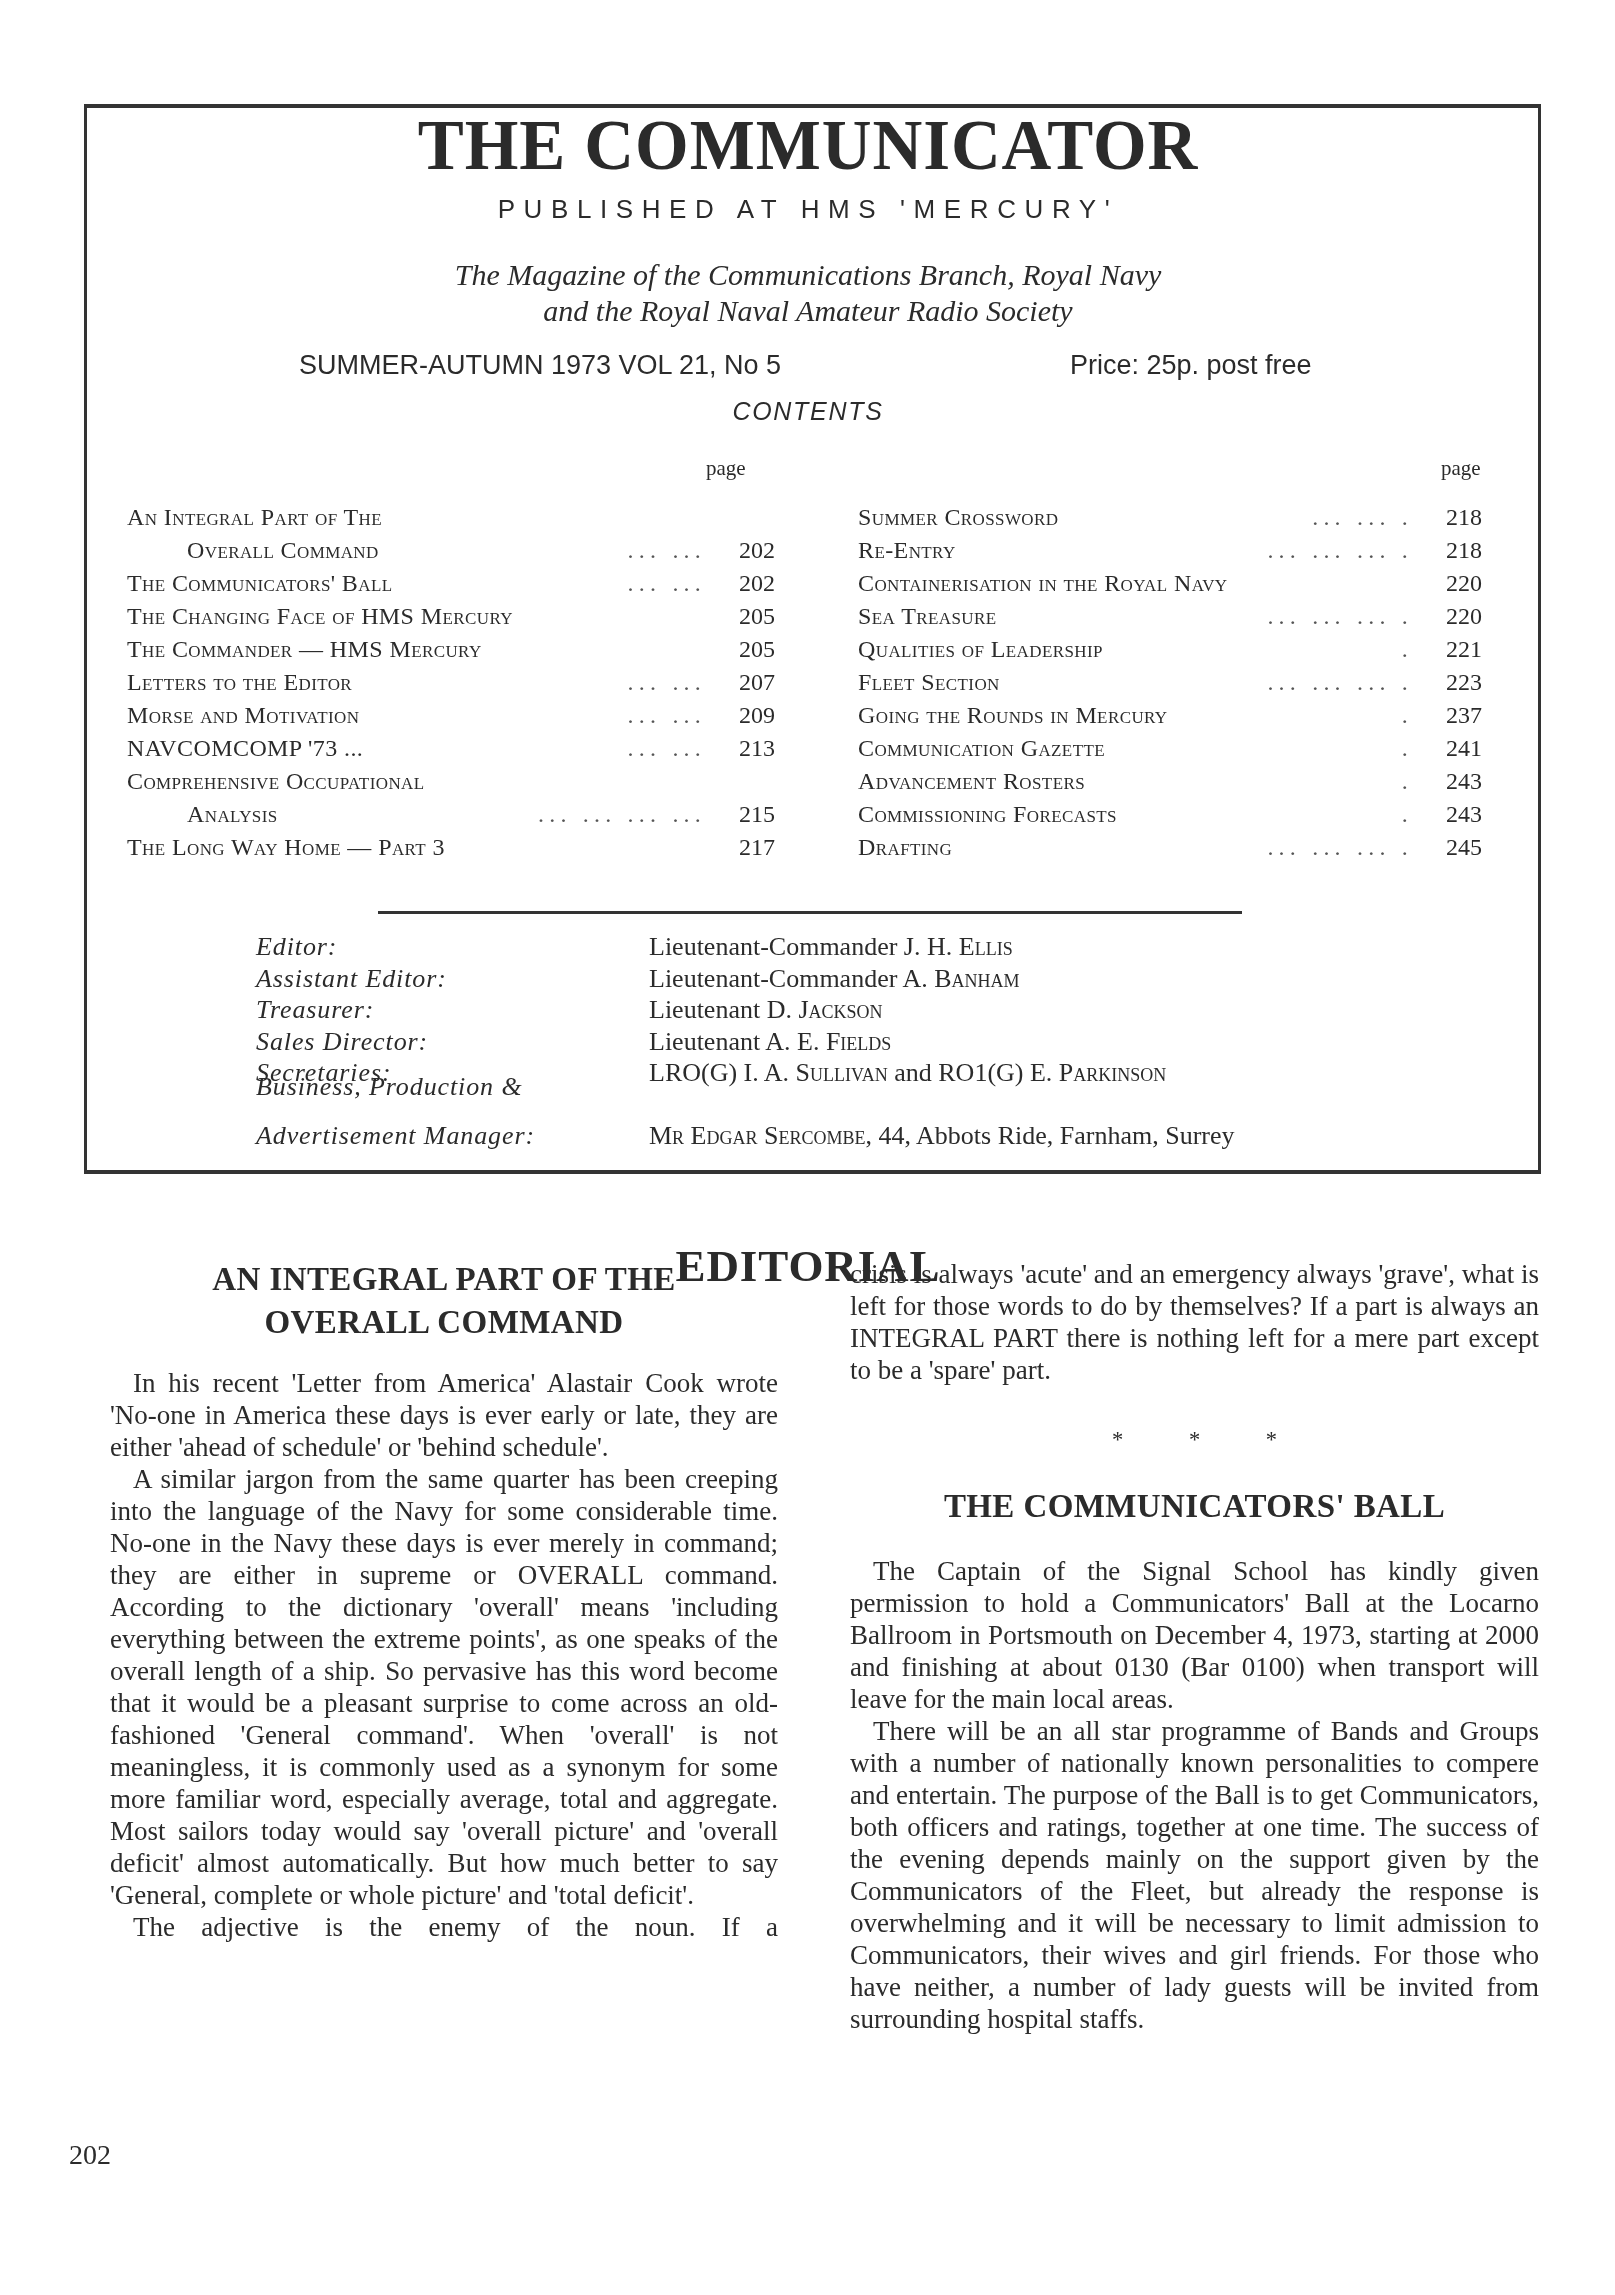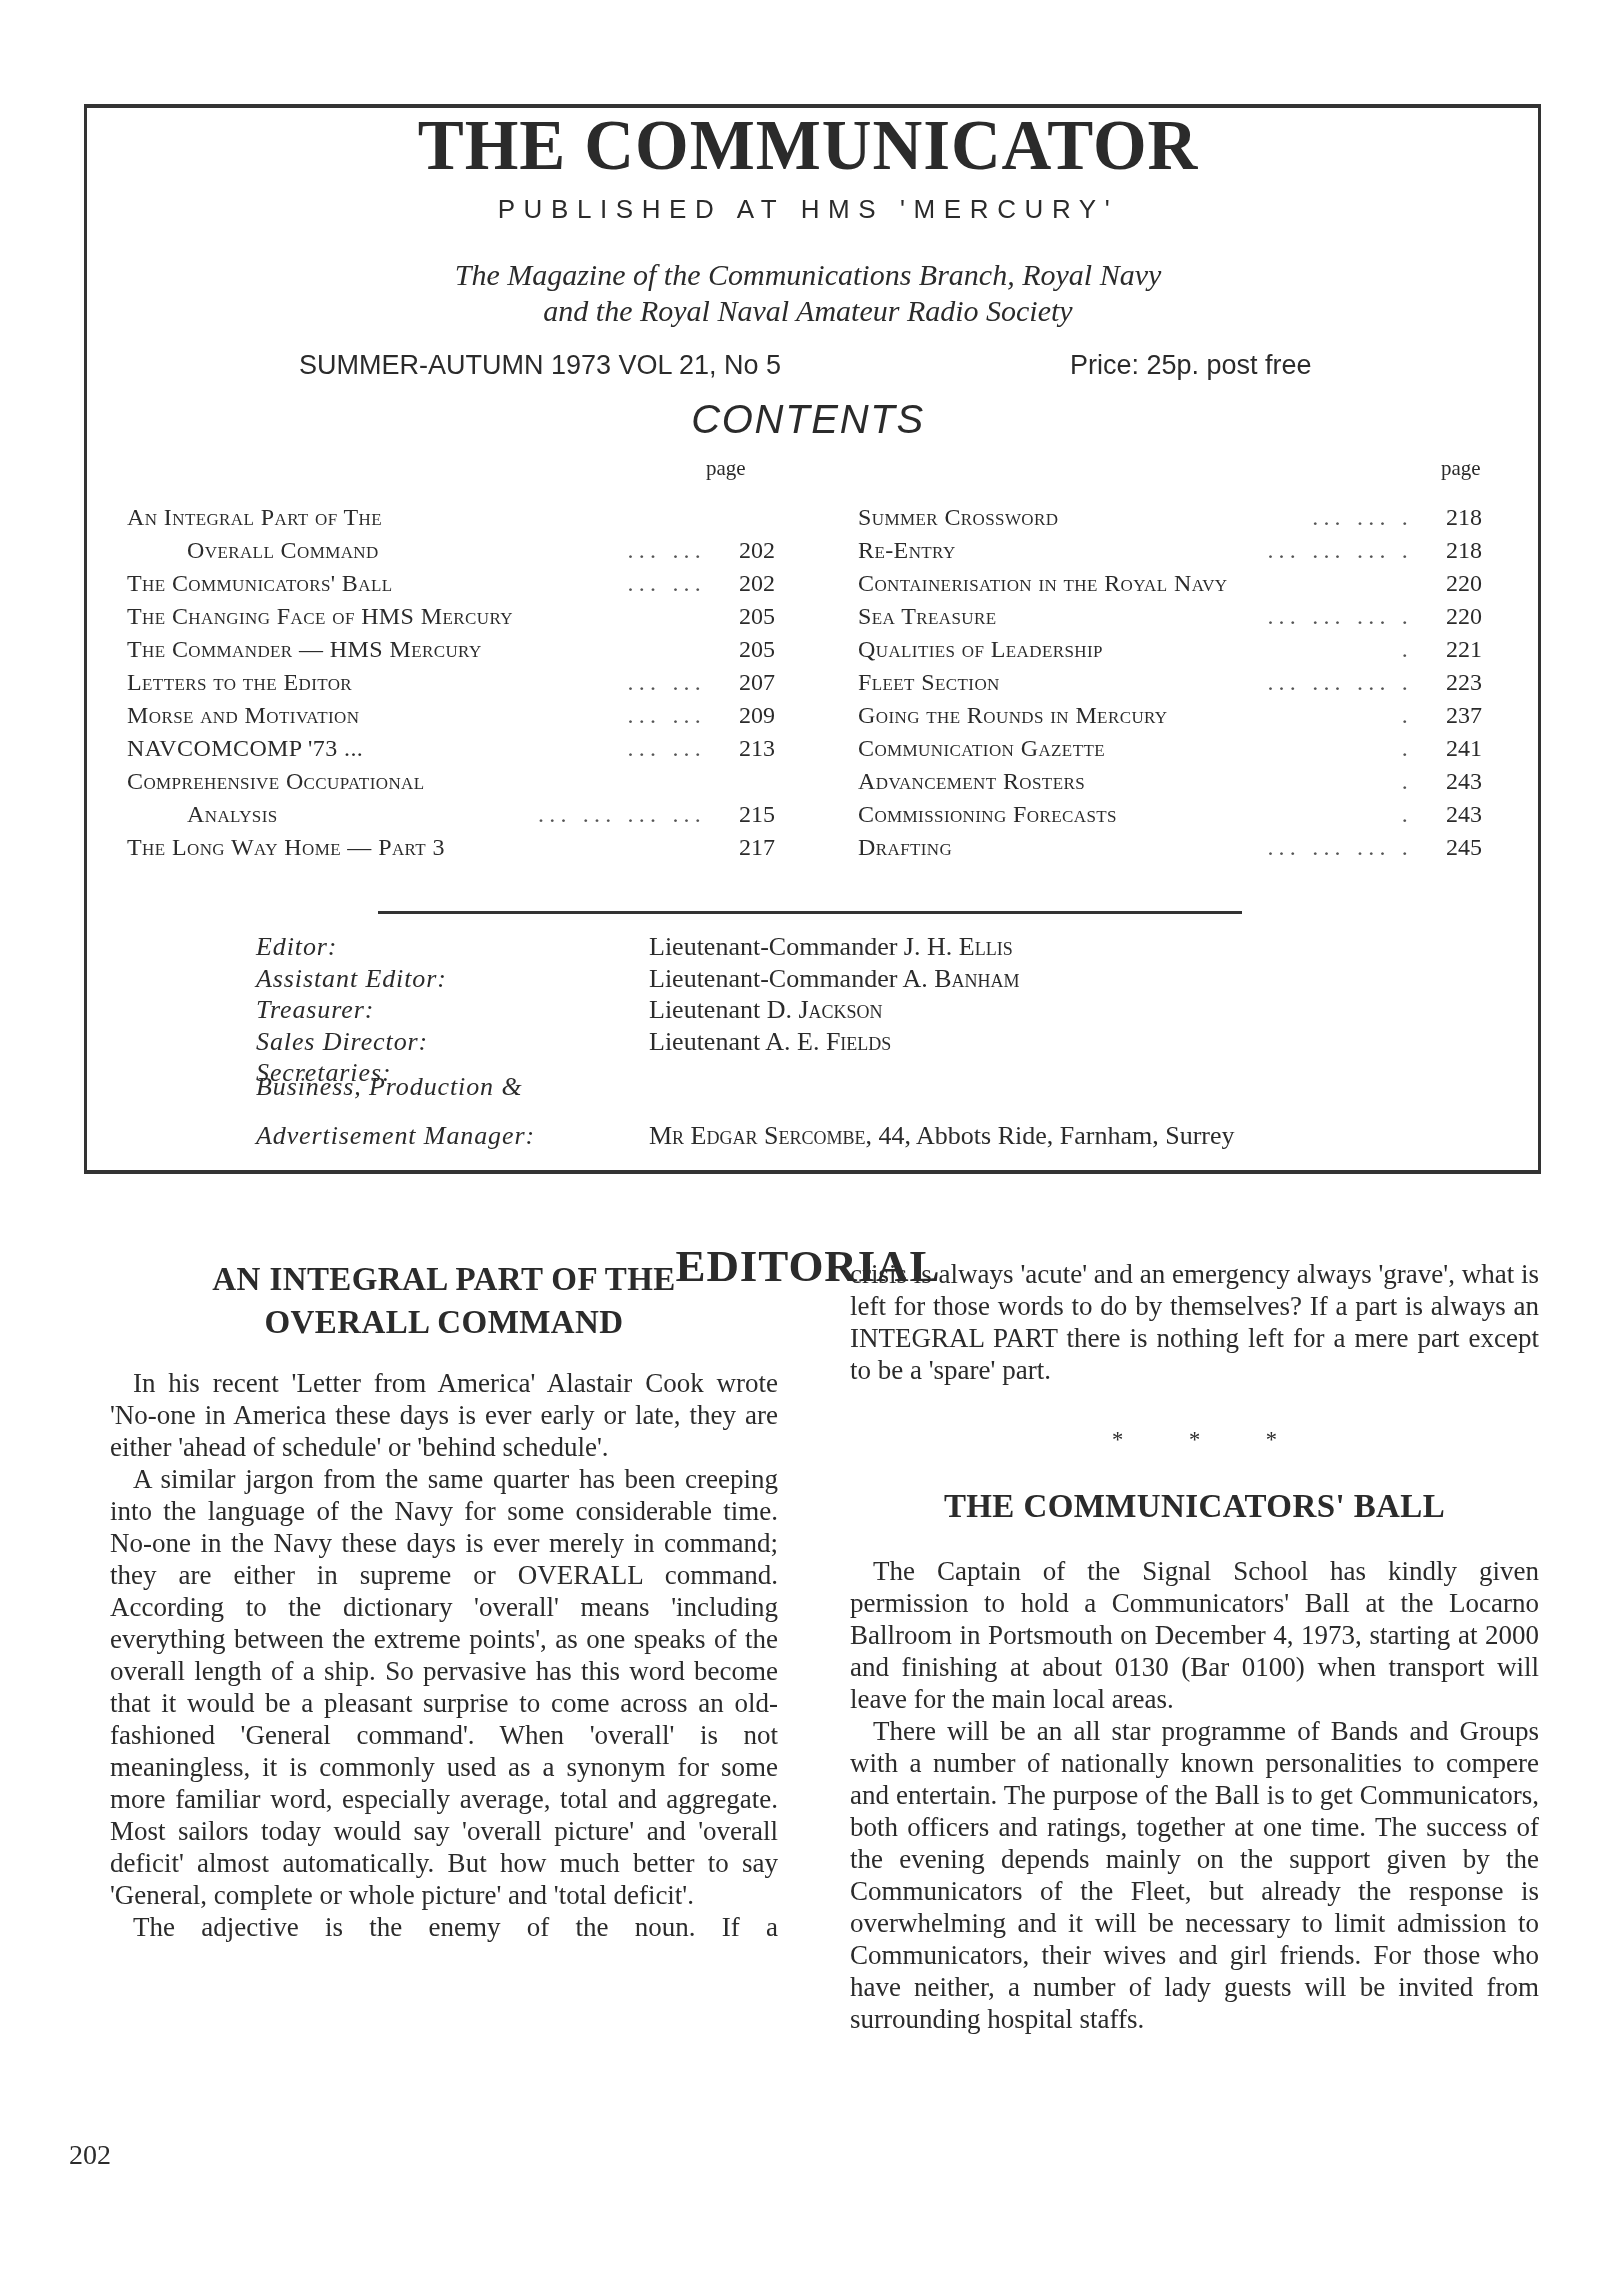--- a/index.html
+++ b/index.html
@@ -6,21 +6,21 @@
   body { width:1616px; height:2295px; position:relative; overflow:hidden; color:#2b2b2b;
          font-family:"Liberation Serif", serif; }
   .abs { position:absolute; }
   #masthead { left:84px; top:104px; width:1457px; height:1070px; border-left:3.5px solid #333; border-right:3.5px solid #333;
               border-top:4.3px solid #333; border-bottom:4.3px solid #333; box-sizing:border-box; }
   .title { left:0; width:1616px; top:111px; text-align:center; font-weight:bold; font-size:69px; letter-spacing:0.9px; line-height:1; transform:scaleY(1.05); }
   .published { left:0; width:1616px; top:194px; text-align:center; font-family:"Liberation Sans", sans-serif; font-size:26px; letter-spacing:8.6px; }
   .tagline { left:0; width:1616px; top:257px; text-align:center; font-family:Liberation Serif, serif; font-style:italic; font-size:30px; line-height:36px; }
   .issue { left:299px; top:350px; font-family:"Liberation Sans", sans-serif; font-size:27px; }
   .price { left:1070px; top:350px; font-family:"Liberation Sans", sans-serif; font-size:27px; }
-  .contents-h { left:0; width:1616px; top:397px; text-align:center; font-family:"Liberation Sans", sans-serif; font-style:italic; font-size:40px; letter-spacing:1.7px; }
+  .contents-h { left:0; width:1616px; top:397px; text-align:center; font-family:"Liberation Sans", sans-serif; font-style:italic; font-size:25px; letter-spacing:1.7px; }
   .page-h { font-size:21px; }
   .toc { font-size:24px; line-height:33px; }
   .toc .row { position:relative; height:33px; white-space:nowrap; }
   .toc .t { position:absolute; left:0; font-variant:small-caps; letter-spacing:0.4px; }
   .toc .t.indent { left:60px; }
   .toc .dots { position:absolute; color:#555; letter-spacing:5.2px; }
   .toc .p { position:absolute; right:0; }
   #toc-left { left:127px; top:501px; width:648px; }
   #toc-right { left:858px; top:501px; width:624px; }
   .rule { background:#333; height:2.6px; }
@@ -172,20 +172,21 @@
 <div id="staff" class="abs staff" style="left:256px; top:931px; width:1261px; height:233px;">
     <span class="role" style="top: 0px;">Editor:</span>
     <span class="name" style="top: 0px;"><span>Lieutenant-Commander J. H. </span><span class="sc">Ellis</span></span>
     <span class="role" style="top: 32px;">Assistant Editor:</span>
     <span class="name" style="top: 32px;"><span>Lieutenant-Commander A. </span><span class="sc">Banham</span></span>
     <span class="role" style="top: 63px;">Treasurer:</span>
     <span class="name" style="top: 63px;"><span>Lieutenant D. </span><span class="sc">Jackson</span></span>
     <span class="role" style="top: 95px;">Sales Director:</span>
     <span class="name" style="top: 95px;"><span>Lieutenant A. E. </span><span class="sc">Fields</span></span>
     <span class="role" style="top: 126px;">Secretaries:</span>
+    <span class="name" style="top: 126px;"><span>LRO(G) I. A. </span><span class="sc">Sullivan</span><span> and RO1(G) E. </span><span class="sc">Parkinson</span></span>
     <span class="role" style="top: 140px;">Business, Production &amp;</span>
     <span class="name" style="top: 158px;"></span>
     <span class="role" style="top: 189px;">Advertisement Manager:</span>
     <span class="name" style="top: 189px;"><span class="sc">Mr Edgar Sercombe</span><span>, 44, Abbots Ride, Farnham, Surrey</span></span>
   </div>
 
 <div class="abs editorial">EDITORIAL</div>
 <div class="abs head1">
   <div>AN INTEGRAL PART OF THE</div>
   <div>OVERALL COMMAND</div>

